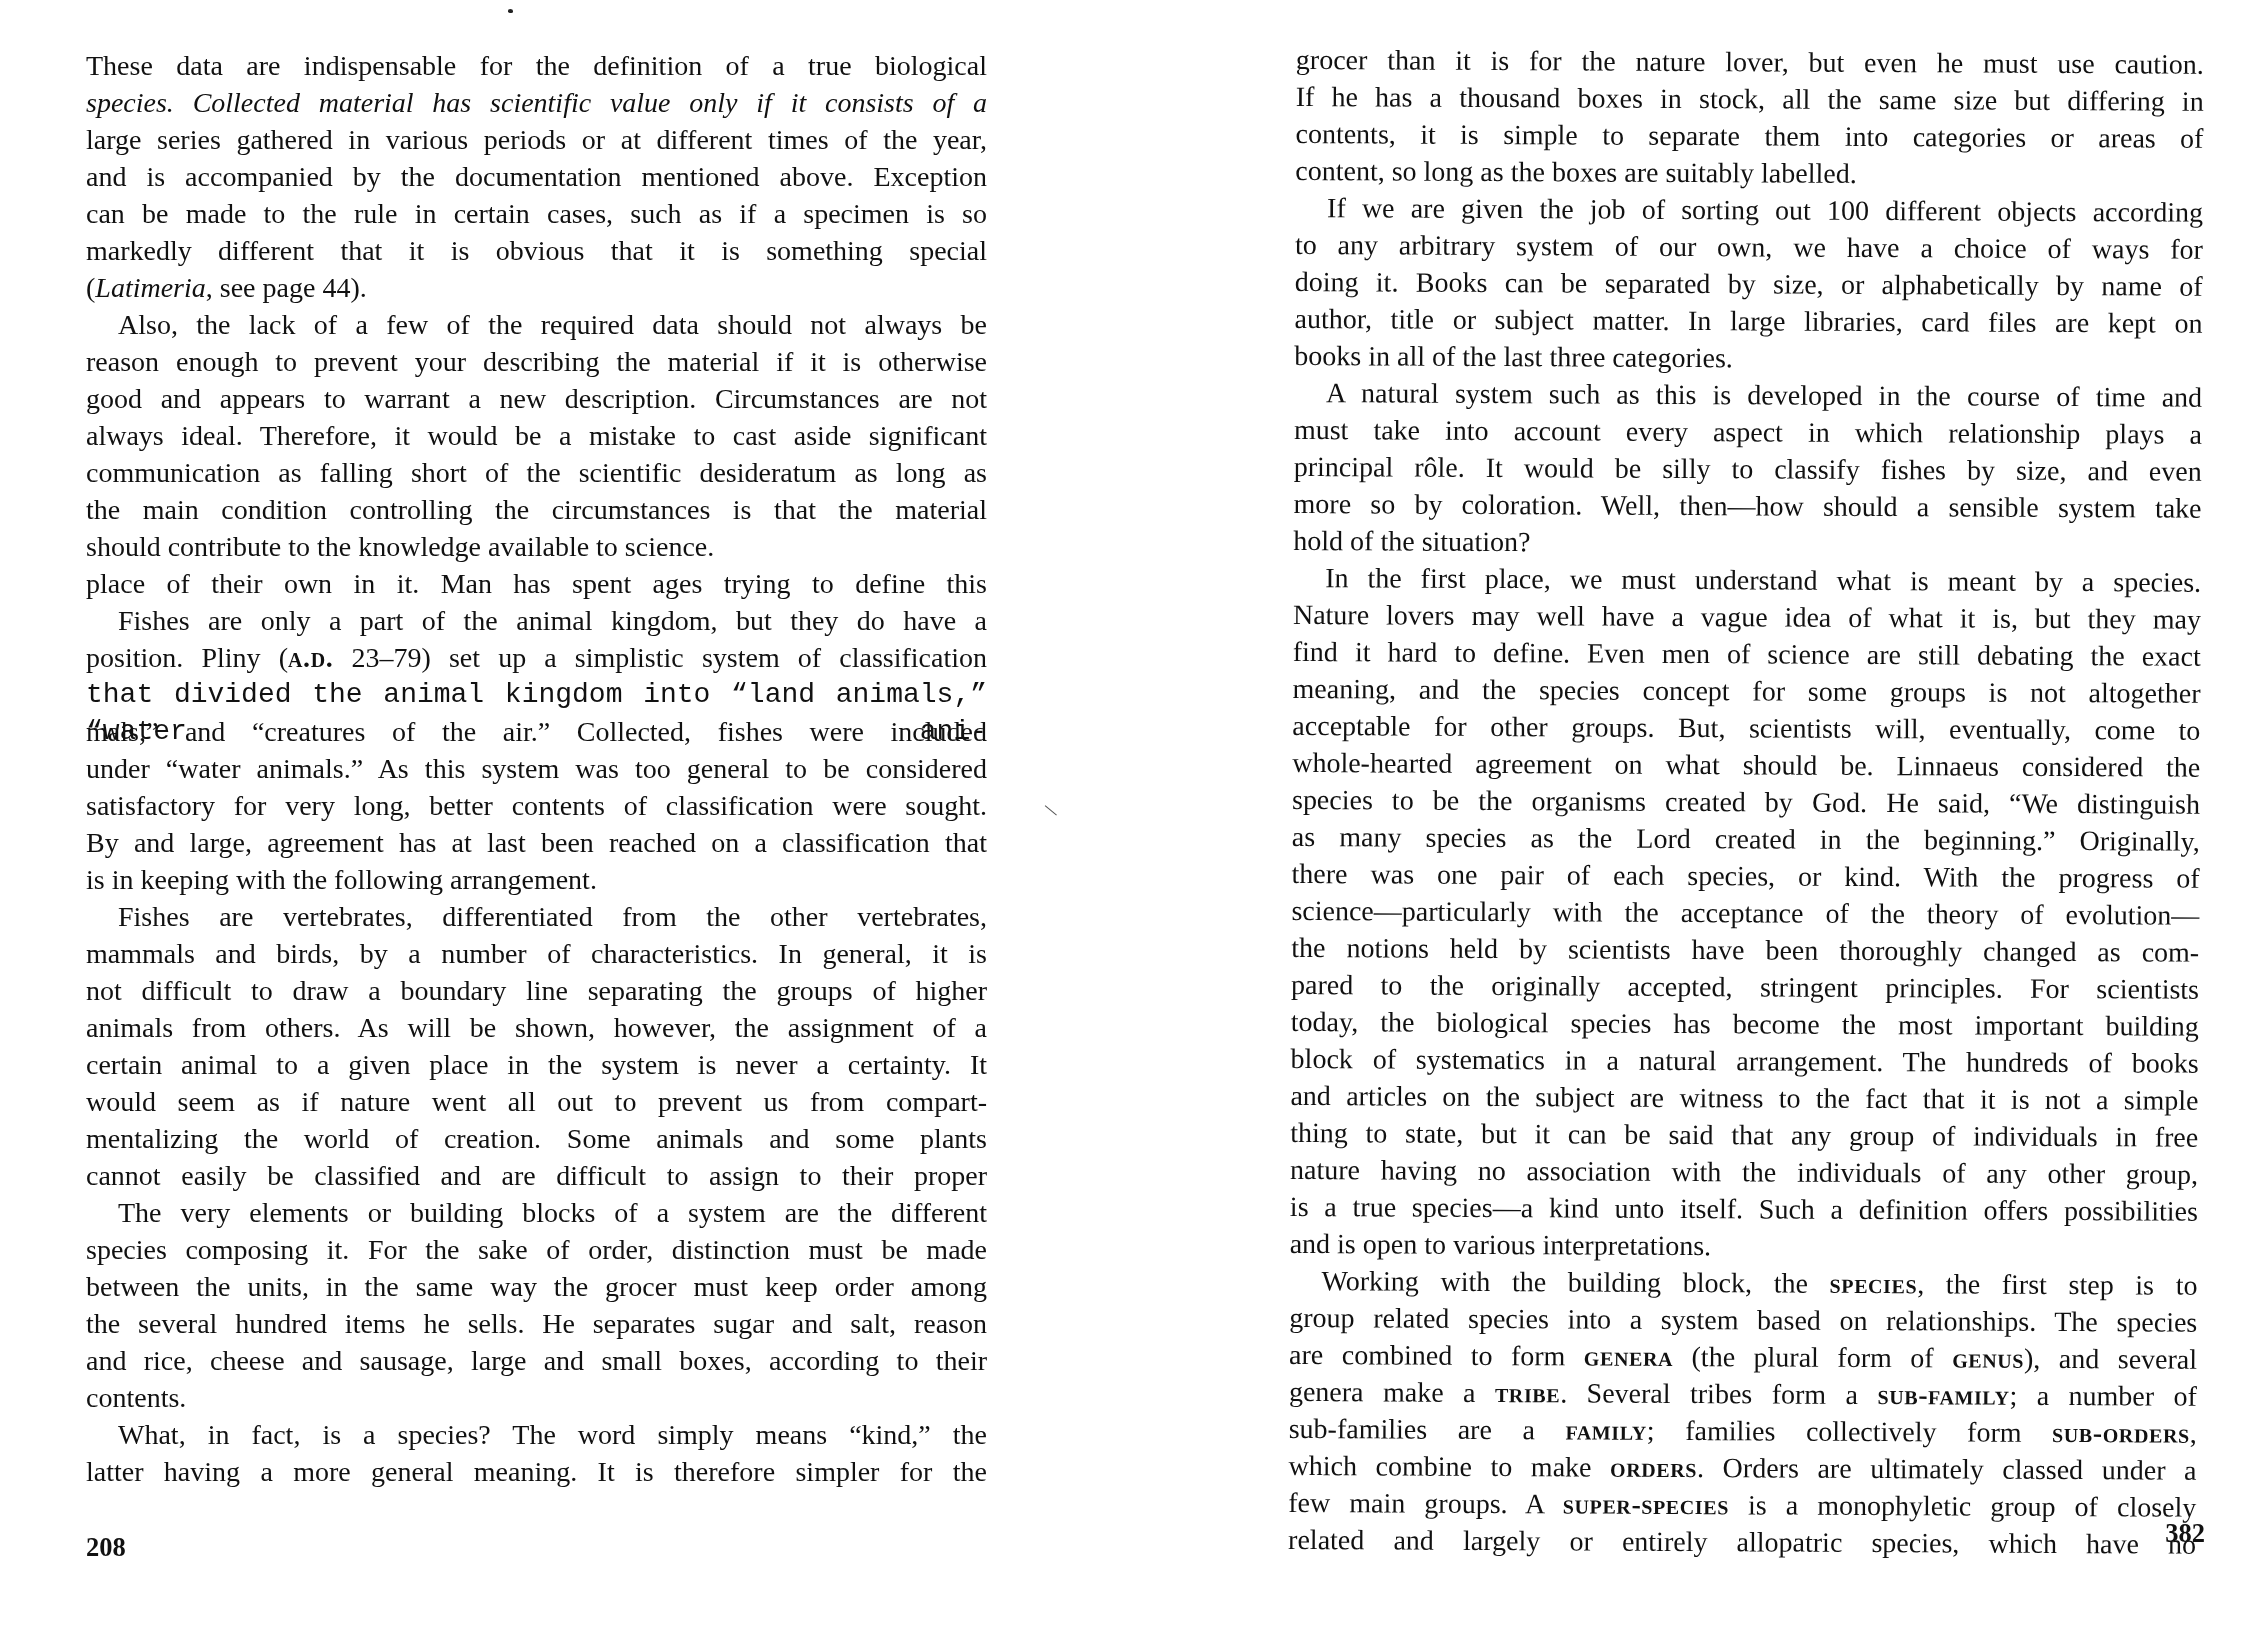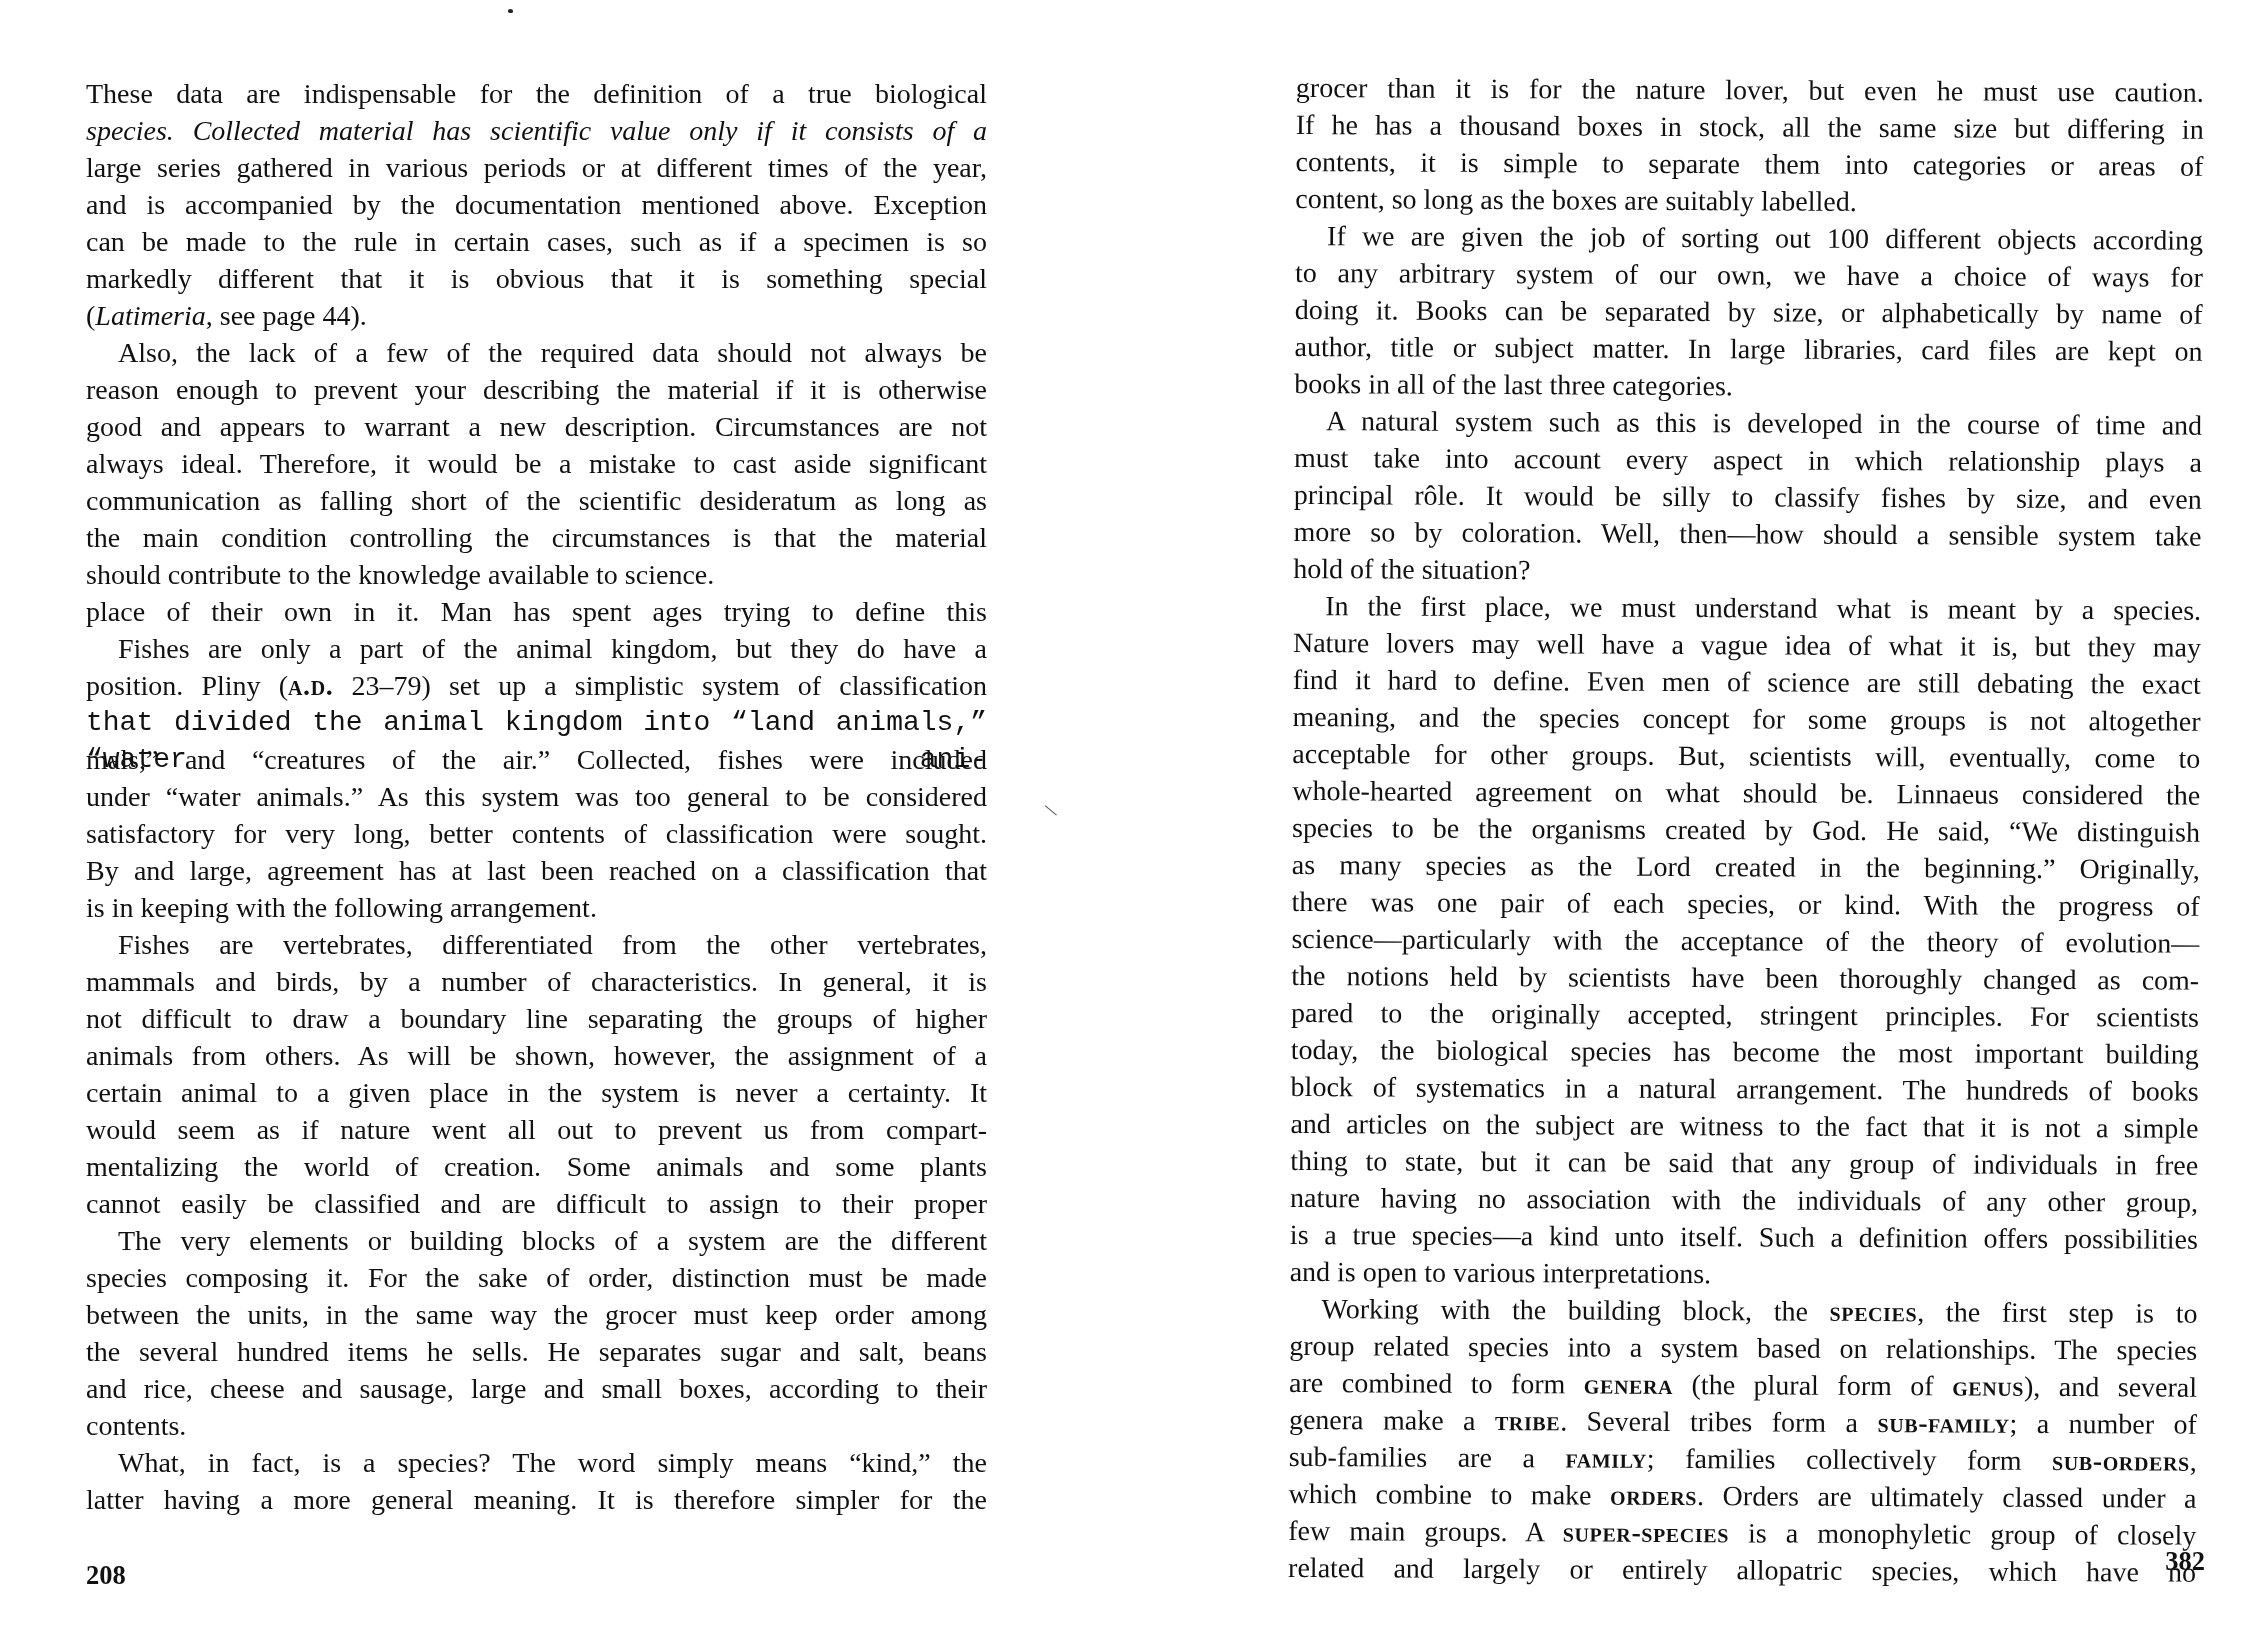--- a/index.html
+++ b/index.html
@@ -1,18 +1,18 @@
 <!DOCTYPE html>
 <html style="font-size:9.2px"><head>
 <meta charset="utf-8">
 <style>
   html, body { margin: 0; padding: 0; background: #ffffff; }
   body { width: 2261px; height: 1639px; position: relative; overflow: hidden; }
   .spread { position: absolute; left: 0; top: 0; width: 2261px; height: 1639px; background: #ffffff; }
-  .page { position: absolute; top: 0; height: 1574px; margin-top: 28px; }
+  .page { position: absolute; top: 0; height: 1574px; }
   .page-left { left: 0; width: 1130px; }
   .page-right { left: 1130px; width: 1131px; }
   .text-block {
     position: absolute;
     font-family: "Liberation Serif", "DejaVu Serif", serif;
     font-size: 28px;
     color: #111111;
   }
   .page-left .text-block { left: 86px; top: 47px; width: 901px; }
   .page-right .text-block { left: 166px; top: 41px; width: 908px; transform: rotate(0.3deg); transform-origin: top left; }
@@ -78,21 +78,21 @@
         <div class="line" style="white-space: normal;"><span>mammals and birds, by a number of characteristics. In general, it is</span></div>
         <div class="line" style="white-space: normal;"><span>not difficult to draw a boundary line separating the groups of higher</span></div>
         <div class="line" style="white-space: normal;"><span>animals from others. As will be shown, however, the assignment of a</span></div>
         <div class="line" style="white-space: normal;"><span>certain animal to a given place in the system is never a certainty. It</span></div>
         <div class="line" style="white-space: normal;"><span>would seem as if nature went all out to prevent us from compart-</span></div>
         <div class="line" style="white-space: normal;"><span>mentalizing the world of creation. Some animals and some plants</span></div>
         <div class="line" style="white-space: normal;"><span>cannot easily be classified and are difficult to assign to their proper</span></div>
         <div class="line indent" style="white-space: normal;"><span>The very elements or building blocks of a system are the different</span></div>
         <div class="line" style="white-space: normal;"><span>species composing it. For the sake of order, distinction must be made</span></div>
         <div class="line" style="white-space: normal;"><span>between the units, in the same way the grocer must keep order among</span></div>
-        <div class="line" style="white-space: normal;"><span>the several hundred items he sells. He separates sugar and salt, beans</span></div>
+        <div class="line" style="white-space: normal;"><span>the several hundred items he sells. He separates sugar and salt, reason</span></div>
         <div class="line" style="white-space: normal;"><span>and rice, cheese and sausage, large and small boxes, according to their</span></div>
         <div class="line last"><span>contents.</span></div>
         <div class="line indent" style="white-space: normal;"><span>What, in fact, is a species? The word simply means “kind,” the</span></div>
         <div class="line" style="white-space: normal;"><span>latter having a more general meaning. It is therefore simpler for the</span></div>
       </div>
     <div class="page-number">208</div>
   </div>
 
   <div class="page page-right">
     <div class="text-block">

